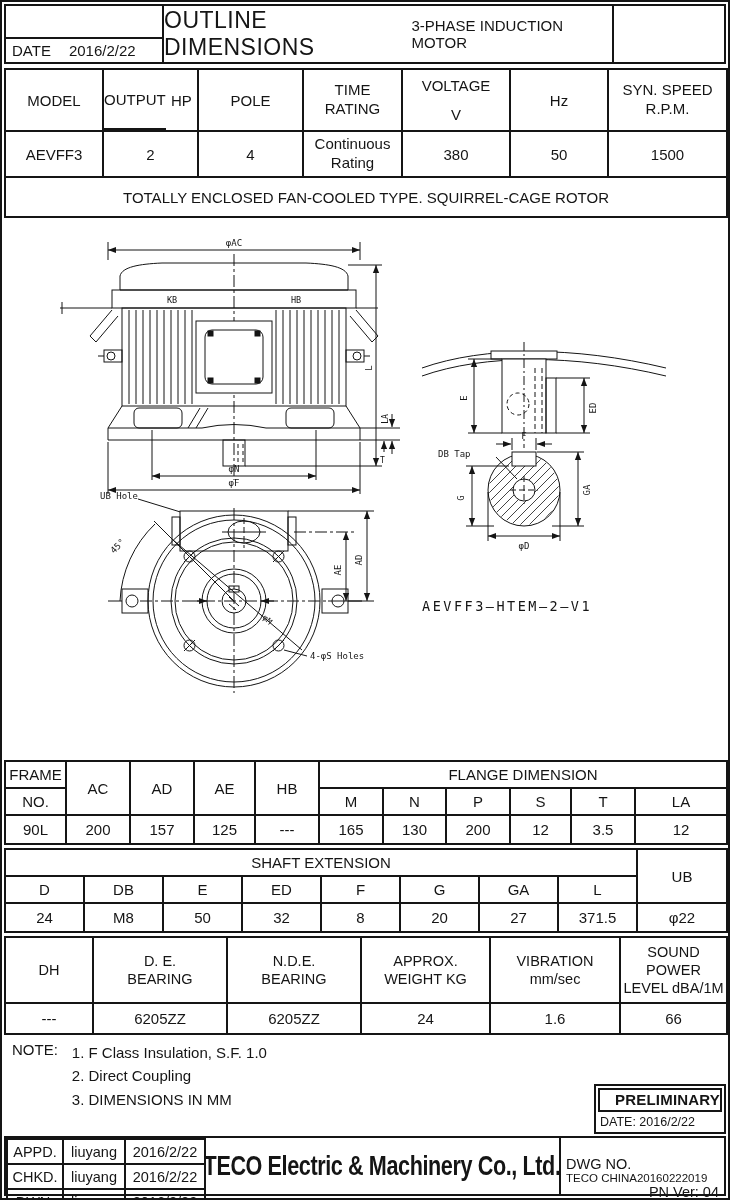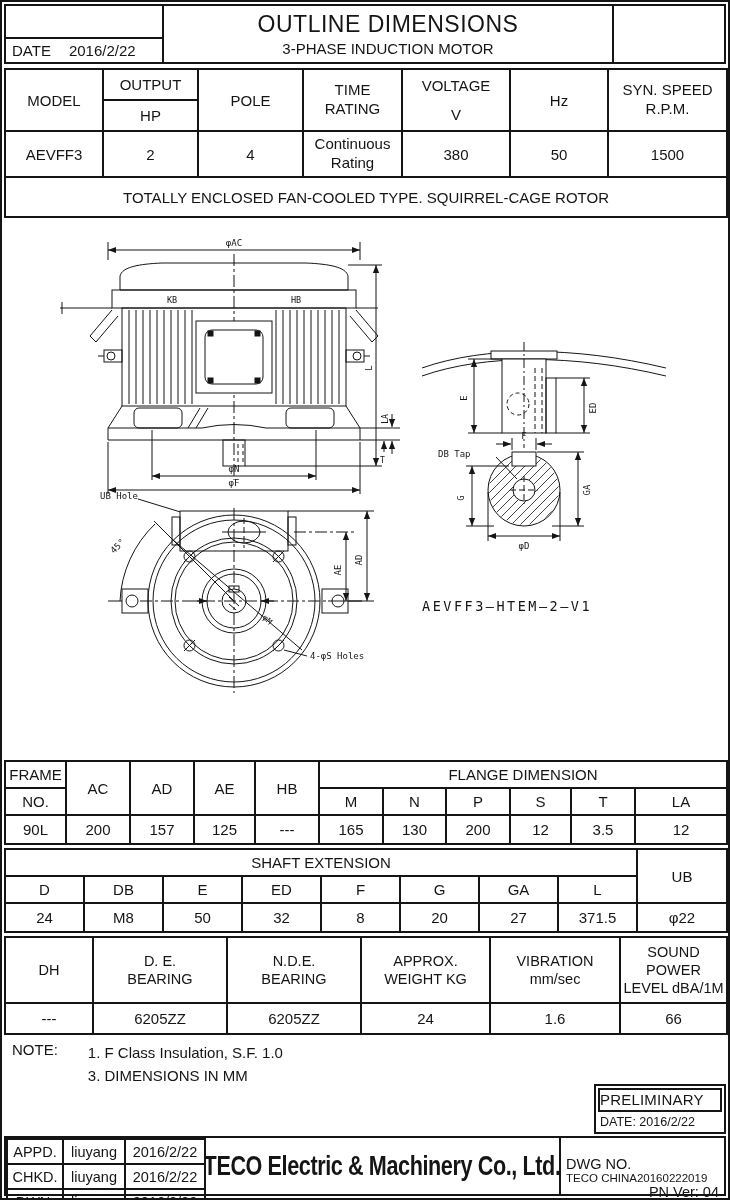--- a/index.html
+++ b/index.html
@@ -9,52 +9,52 @@
     border: 2px solid #151515; padding: 2px;
     display: flex; flex-direction: column;
     font-family: "Liberation Sans", sans-serif; color: #151515;
   }
   .blk { border: 2px solid #151515; }
   
   .header-block { height: 60px; display: flex; flex: none; }
   .hdr-left { width: 158px; border-right: 2px solid #151515; display: flex; flex-direction: column; }
   .hdr-left-top { flex: 1; border-bottom: 2px solid #151515; }
   .hdr-date { height: 23px; display: flex; align-items: center; gap: 18px; padding-left: 6px; font-size: 15px; }
-  .hdr-center { flex: 1; display: flex; flex-direction: column; align-items: center; justify-content: space-evenly; padding: 2px 0; }
+  .hdr-center { flex: 1; display: flex; align-items: center; justify-content: space-evenly; padding: 2px 0; }
   .hdr-title { font-size: 23px; letter-spacing: .5px; }
   .hdr-sub { font-size: 15px; }
   .hdr-right { width: 112px; border-left: 2px solid #151515; }
   
   table.t { border-collapse: collapse; width: 100%; table-layout: fixed; flex: none; }
   table.t td { border: 2px solid #151515; text-align: center; vertical-align: middle; font-size: 15px; padding: 0; }
   .pre { white-space: pre-line; line-height: 1.25; }
   .spec { margin-top: 4px; }
   .spec tr.h td { height: 60px; }
   .spec tr.v td { height: 46px; }
   .spec tr.n td { height: 40px; font-size: 15px; }
-  .split { display: flex; flex-direction: column; height: 60px; }
+  .split { display: flex; flex-direction: row; height: 60px; }
   .split > div { flex: 1; display: flex; align-items: center; justify-content: center; }
   .split > div:first-child { border-bottom: 2px solid #151515; }
   .stack2 { display: flex; flex-direction: column; height: 60px; justify-content: space-between; padding: 7px 0; }
   .frame tr td { height: 27px; }
   .frame tr.v td { height: 29px; }
   .shaft { margin-top: 3px; }
   .shaft tr td { height: 27px; }
   .shaft tr.v td { height: 29px; }
   .bearing { margin-top: 3px; }
   .bearing tr.h td { height: 66px; font-size: 14.5px; }
   .bearing tr.v td { height: 31px; }
   
   .drawing { height: 542px; flex: none; position: relative; overflow: hidden; }
   .drawing svg { display: block; width: 722px; height: 494px; }
   
-  .note-block { flex: 1; position: relative; padding: 6px 8px 0 8px; display: flex; gap: 16px; font-size: 15px; min-height: 0; }
+  .note-block { flex: 1; position: relative; padding: 6px 8px 0 8px; display: flex; gap: 0; font-size: 15px; min-height: 0; }
   .note-items { line-height: 1.55; padding-left: 14px; }
   .prelim { position: absolute; right: 0; bottom: 0; width: 132px; border: 2px solid #151515; background:#fff; padding: 2px; }
-  .prelim-title { border: 2px solid #151515; font-weight: normal; font-size: 15px; text-align: left; padding: 1px 0 2px; letter-spacing: .2px; }
+  .prelim-title { border: 2px solid #151515; font-weight: bold; font-size: 15px; text-align: right; padding: 1px 0 2px; letter-spacing: .2px; }
   .prelim-date { font-size: 12.5px; padding: 3px 2px 1px; }
   
   .footer-block { height: 60px; flex: none; display: flex; margin-top: 2px; }
   .approvals { width: 198px; flex: none; border-collapse: collapse; table-layout: fixed; }
   .approvals td { border: 2px solid #151515; text-align: center; font-size: 14.5px; height: 25px; padding: 0; }
   .company { flex: 1; display: flex; align-items: center; justify-content: center; overflow: hidden; }
   .company span { font-size: 27px; font-weight: bold; white-space: nowrap; transform: scaleX(.8); letter-spacing: -.5px; }
   .dwg { width: 165px; flex: none; border-left: 2px solid #151515; display: flex; flex-direction: column; justify-content: space-between; padding: 4px 5px; }
   .dwg-label { font-size: 14.5px; margin-top: 14px; }
   .dwg-no { font-size: 11.5px; }
@@ -427,20 +427,21 @@
       <td>1.6</td>
       <td>66</td>
     </tr>
   </tbody>
     </table>
 
   <div class="note-block">
     <div>NOTE:</div>
     <div class="note-items">
       <div>1. F Class Insulation, S.F. 1.0</div>
+      <div>2. Direct Coupling</div>
       <div>3. DIMENSIONS IN MM</div>
     </div>
     <div class="prelim">
       <div class="prelim-title">PRELIMINARY</div>
       <div class="prelim-date">DATE: 2016/2/22</div>
     </div>
   </div>
 
   <div class="footer-block blk">
     <table class="approvals">

